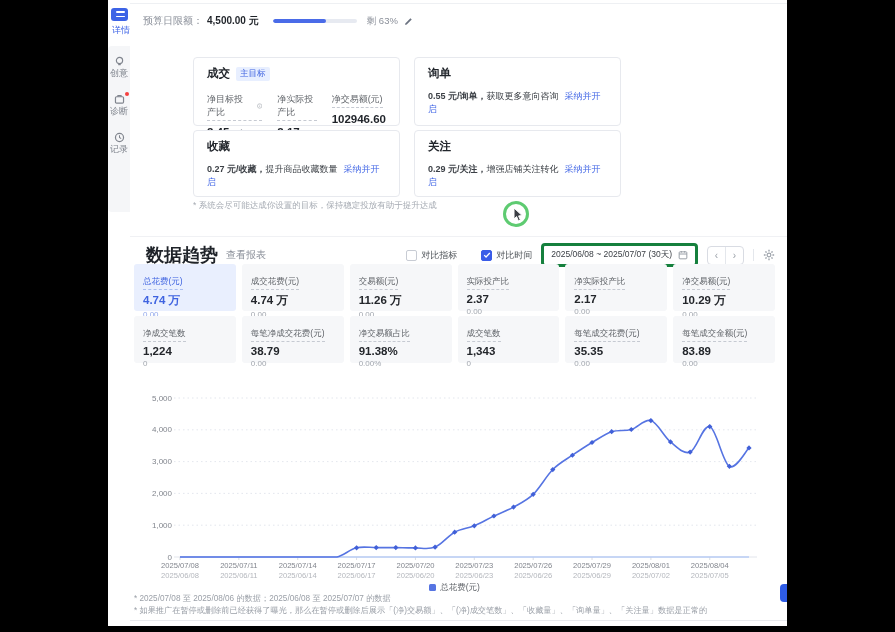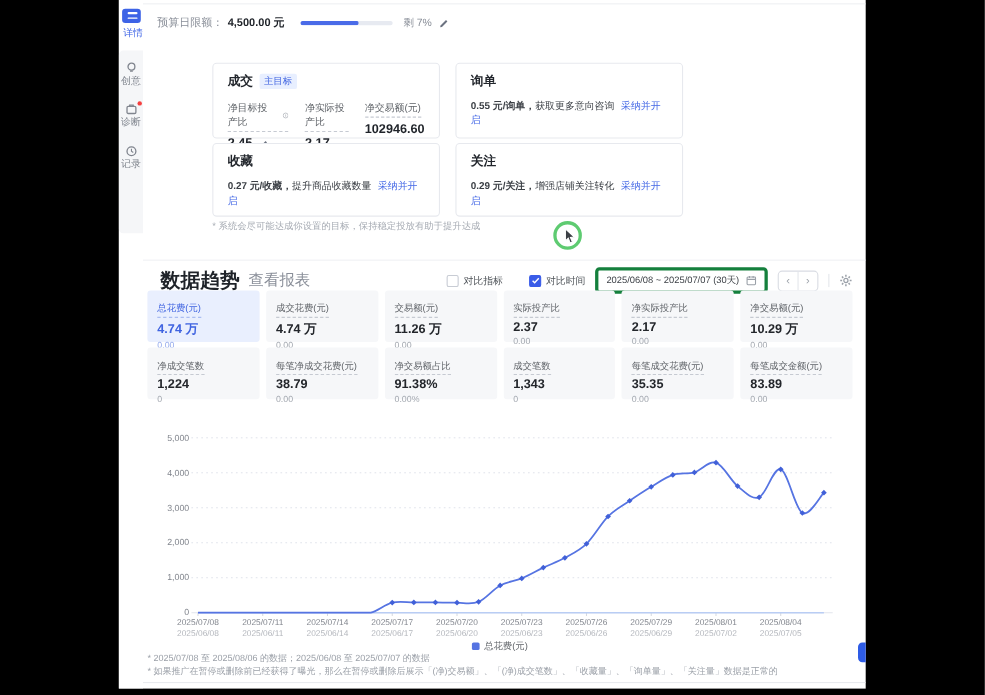--- a/index.html
+++ b/index.html
@@ -45,21 +45,21 @@
 
   
   .click-ring{position:absolute;left:395px;top:201px;width:26px;height:26px;border:3px solid #5ecb71;border-radius:50%;box-sizing:border-box;}
   .cursor{position:absolute;left:404px;top:207px;}
 
   .section-divider{position:absolute;top:236px;left:22px;right:0;border-top:1px solid #f0f1f4;}
 
   
   .trend-head{position:absolute;top:243px;left:26px;right:12px;display:flex;align-items:center;}
   .trend-title{font-size:18px;font-weight:700;color:#1f2329;padding-left:12px;}
-  .report-link{font-size:14px;color:#8a8f99;margin-left:8px;cursor:pointer;}
+  .report-link{font-size:10px;color:#8a8f99;margin-left:8px;cursor:pointer;}
   .head-right{margin-left:auto;display:flex;align-items:center;gap:9px;font-size:9px;color:#4e5358;}
   .cbx{display:inline-flex;align-items:center;gap:4px;cursor:pointer;padding-left:15px;}
   .box{width:11px;height:11px;border:1px solid #c8ccd4;border-radius:2px;background:#fff;box-sizing:border-box;display:inline-flex;align-items:center;justify-content:center;}
   .box.checked{background:#3a5ce8;border-color:#3a5ce8;}
   .datebox{display:inline-flex;align-items:center;gap:6px;border:3px solid #15803d;border-radius:4px;padding:3px 7px;font-size:8.5px;color:#3c4046;cursor:pointer;}
   .pager{display:inline-flex;border:1px solid #d9dce3;border-radius:4px;overflow:hidden;}
   .pager span{width:17px;height:17px;display:inline-flex;align-items:center;justify-content:center;color:#9aa0a8;cursor:pointer;font-size:10px;}
   .pager span + span{border-left:1px solid #e4e7ec;}
   .vsep{width:1px;height:12px;background:#e4e7ec;}
   .gear{color:#9aa0a8;cursor:pointer;display:inline-flex;}
@@ -123,21 +123,21 @@
         </div>
       </div>
     </div>
 
     <div class="frow" style="top:14px;left:35px;">
       <span class="flabel">预算日限额：</span>
       <span class="bold">4,500.00 元</span>
       <span class="bar">
           <span class="bar-fill" style="width: 63%;"></span>
         </span>
-      <span class="muted">剩 7%</span>
+      <span class="muted">剩 63%</span>
       <span class="pencil">
         <svg width="9" height="9" viewBox="0 0 12 12">
             <path d="M8.6 1.7l1.7 1.7-6.6 6.6-2.2.5.5-2.2z" fill="currentColor"></path>
           </svg>
       </span>
     </div>
 
 
     <div class="goal-grid">
       <div class="gcard">

